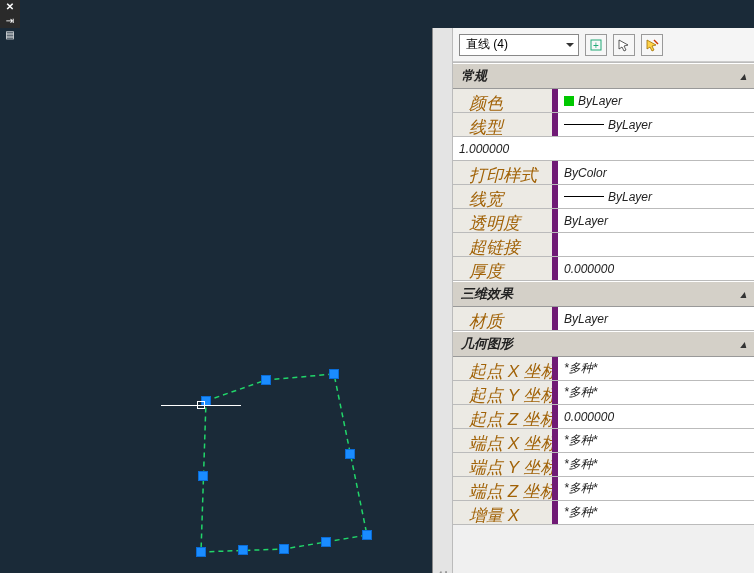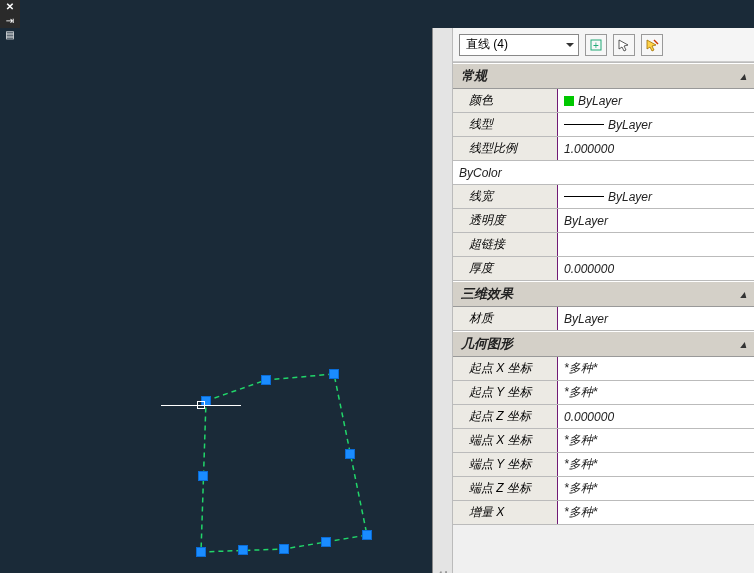--- a/index.html
+++ b/index.html
@@ -21,21 +21,21 @@
 
   .palette-header { height: 34px; background: #f5f5f5; border-bottom: 1px solid #ccc; display: flex; align-items: center; padding: 4px 6px; gap: 6px; }
   .entity-select { flex: 0 0 120px; height: 22px; border: 1px solid #888; background: #fff; font-size: 12px; padding: 0 16px 0 6px; position: relative; display:flex;align-items:center;}
   .entity-select::after{content:"";position:absolute;right:4px;top:8px;border:4px solid transparent;border-top-color:#333;}
   .tool-btn { width: 22px; height: 22px; border: 1px solid #9a9a9a; background: #f7f7f7; display: flex; align-items: center; justify-content: center; font-size: 11px; cursor: pointer; }
 
   .props { flex: 1; overflow-y: auto; border-top: 1px solid #bbb; font-style: italic; }
   .section-head { background: #d4d0c8; border-top: 1px solid #fff; border-bottom: 1px solid #999; padding: 3px 8px; font-size: 13px; font-weight: bold; color: #222; display:flex;align-items:center;justify-content:space-between;cursor:pointer;}
   .section-head .collapse{ font-size:11px; color:#333; }
   .prop-row { display: flex; height: 24px; border-bottom: 1px solid #bbb; }
-  .prop-row .label { width: 105px; padding: 3px 6px 3px 16px; font-size: 12px; background: #eceae4; border-right: 1px solid #701a75; color: #000000; white-space: nowrap; overflow:hidden;}
+  .prop-row .label { width: 105px; padding: 3px 6px 3px 16px; font-size: 17px; background: #eceae4; border-right: 6px solid #701a75; color: #a16207; white-space: nowrap; overflow:hidden;}
   .prop-row .value { flex: 1; padding: 3px 6px; font-size: 12px; background: #fff; color: #222; display:flex;align-items:center;gap:4px; white-space:nowrap; overflow:hidden;}
   .swatch { width: 10px; height: 10px; display: inline-block; }
   .ltype-line { flex:0 0 40px; height:1px; background:#000; display:inline-block;}
 
   
   .selection-poly { position:absolute; pointer-events:none; }
   .selection-poly polyline { fill:none; stroke:#21d66a; stroke-width:1.5; stroke-dasharray:5 4; }
 </style>
 </head>
 <body>
@@ -115,24 +115,24 @@
         </div>
       </div>
       <div class="prop-row">
         <div class="label">线型</div>
         <div class="value">
           <span class="ltype-line"></span>
           <span>ByLayer</span>
         </div>
       </div>
       <div class="prop-row">
-        <div class="label">线型比例</div>
         <div class="value">1.000000</div>
       </div>
       <div class="prop-row">
+        <div class="label">打印样式</div>
         <div class="value">ByColor</div>
       </div>
       <div class="prop-row">
         <div class="label">线宽</div>
         <div class="value">
           <span class="ltype-line"></span>
           <span>ByLayer</span>
         </div>
       </div>
       <div class="prop-row">

